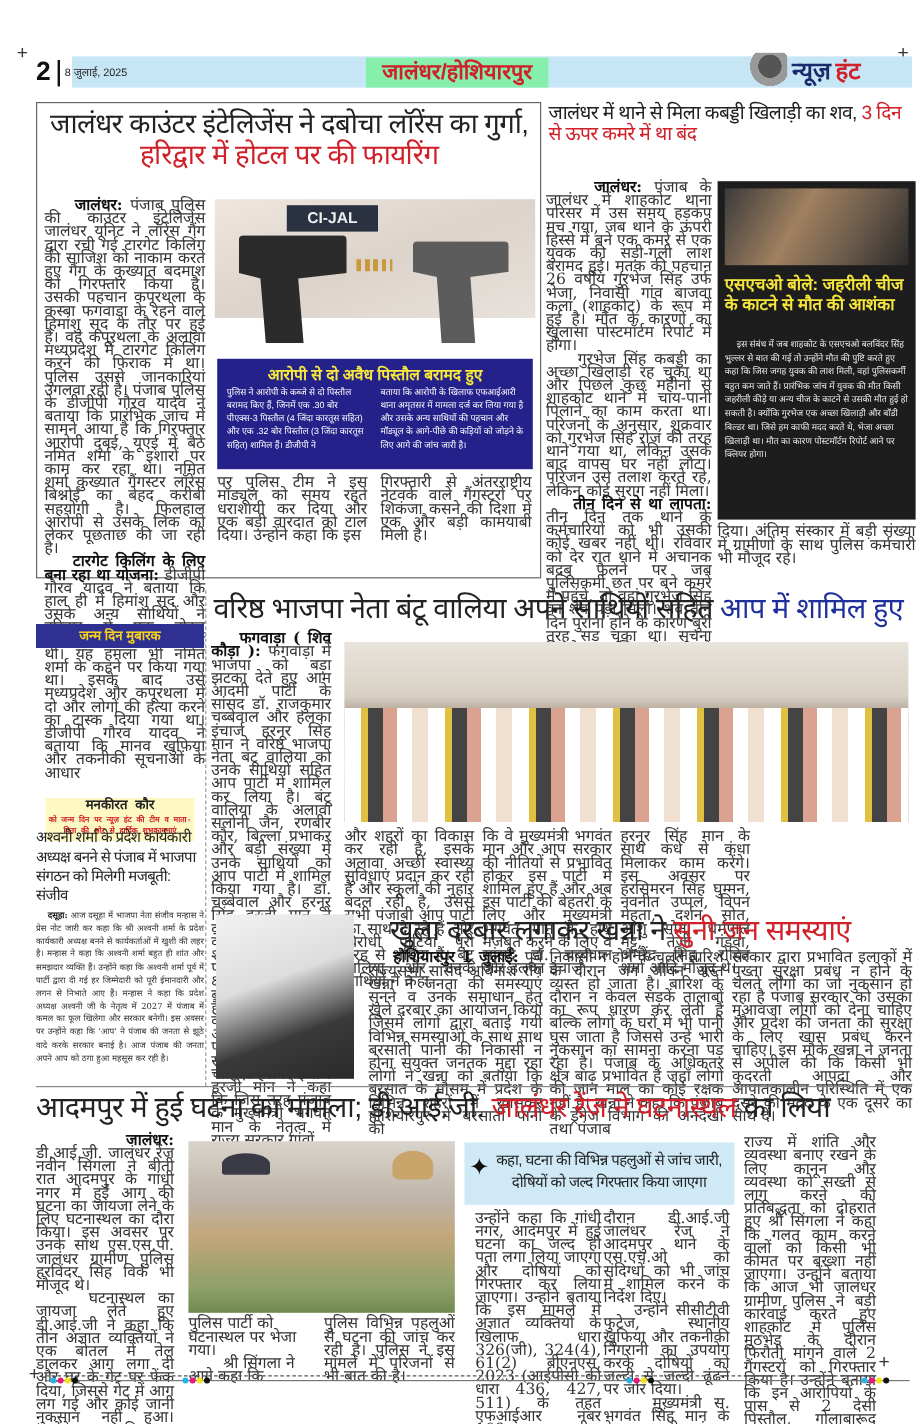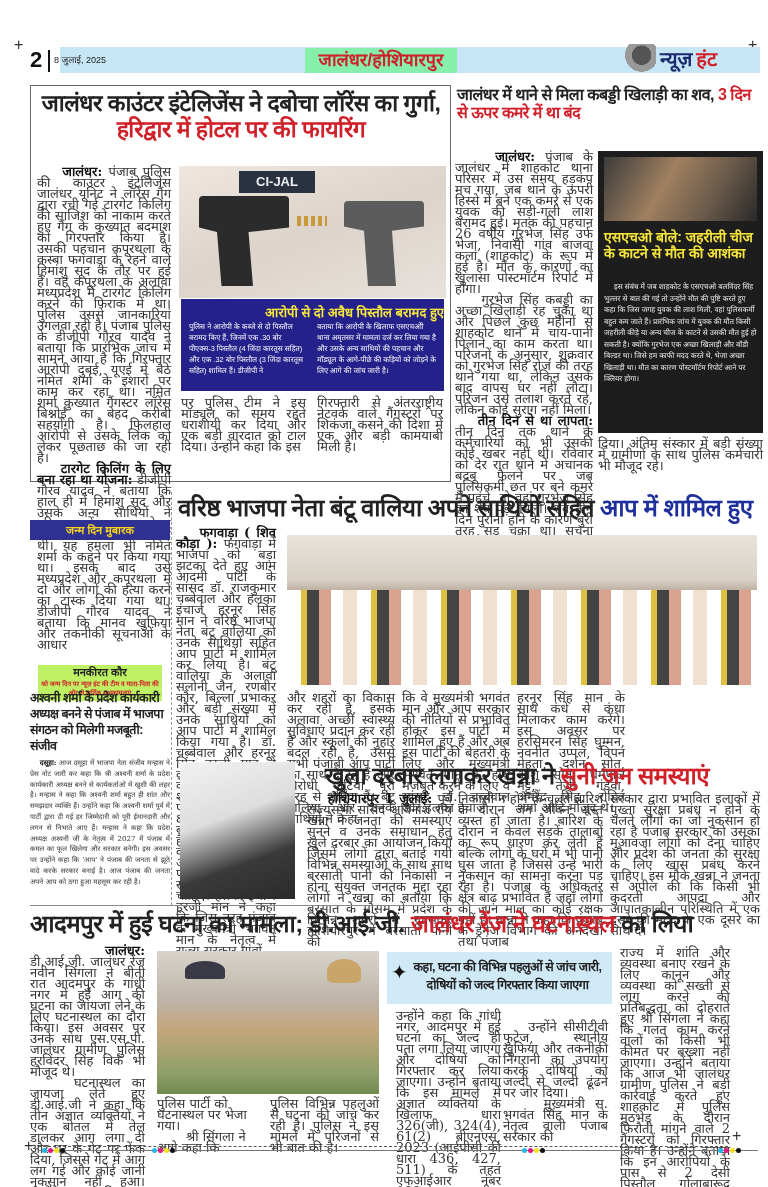--- a/index.html
+++ b/index.html
@@ -10,38 +10,38 @@
 .pgno{left:30px;top:47px;font:bold 22px "Liberation Sans",sans-serif;color:#111}
 .pgsep{left:48px;top:50px;width:2px;height:22px;background:#111}
 .date{left:54px;top:53px;font-size:9px;color:#222;font-family:"Liberation Sans",sans-serif}
 .section{left:305px;top:48px;width:152px;height:25px;background:#86efac;color:#d0202a;font:bold 18px "Liberation Sans",sans-serif;text-align:center;line-height:25px}
 .logo{left:620px;top:42px;height:32px;display:flex;align-items:center;gap:4px}
 .logo .bird{width:36px;height:28px;background:radial-gradient(circle at 60% 40%,#555 0 35%,#999 36% 60%,transparent 61%)}
 .logo .t1{font:bold 20px "Liberation Sans",sans-serif;color:#1a2a6c}
 .logo .t2{font:bold 20px "Liberation Sans",sans-serif;color:#d0202a}
 .crop{font-size:16px;color:#333;font-family:"Liberation Sans",sans-serif}
 .box{border:1px solid #666}
-.head{font-family:"Liberation Sans",sans-serif;font-weight:bold;color:#222;line-height:1.15;letter-spacing:-0.5px}
+.head{font-family:"Liberation Sans",sans-serif;font-weight:normal;color:#222;line-height:1.15;letter-spacing:-0.5px}
 .red{color:#d0202a}
 .blue{color:#1f2f9c}
 .txt{font-size:13px;line-height:11px;text-align:justify;color:#333}
 .txt b{color:#111}
 .photo{background:linear-gradient(135deg,#c9b8a6,#8f7c6b 40%,#b9a593 70%,#6d6257)}
 .photo-guns{background:linear-gradient(160deg,#efe7df 0%,#dcd3cb 50%,#e8e2dc 100%)}
 .cijal{background:#2a3242;color:#eee;font:bold 13px "Liberation Sans",sans-serif;text-align:center;line-height:22px}
 .gun{background:#2b2b2b;border-radius:4px}
 .navybox{background:#25218a;color:#fff}
-.navybox .ttl{color:#f7e93a;font:bold 13px "Liberation Sans",sans-serif;text-align:right}
+.navybox .ttl{color:#f7e93a;font:bold 13px "Liberation Sans",sans-serif;text-align:center}
 .navybox .c{font-size:7.4px;line-height:11px;color:#fff;font-family:"Liberation Sans",sans-serif}
 .darkbox{background:#1d1d1d;color:#eee}
 .darkbox .ttl{color:#f4e43b;font:bold 14px "Liberation Sans",sans-serif;line-height:1.15}
 .darkbox .c{font-size:7.4px;line-height:11.5px;color:#eee;font-family:"Liberation Sans",sans-serif}
 .bday-head{background:#2e3192;color:#f7d21d;font:bold 11px "Liberation Sans",sans-serif;text-align:center;line-height:20px}
 .bday-photo{background:linear-gradient(180deg,#f1f1f1,#ddd 60%,#e6cbbf)}
-.bday-cap{background:#bef264;text-align:center;font-family:Liberation Sans, sans-serif}
+.bday-cap{background:#fef9c3;text-align:center;font-family:Liberation Mono, monospace}
 .lightblue{background:#cfe9f6}
 .rule{height:1px;background:#888}
 .dash{border-top:1px dashed #555}
 .dots{display:flex;gap:1px}
 .dots span{width:5px;height:5px;border-radius:50%}
 .caption{font-size:13px;line-height:11px;color:#333}
 </style>
 </head>
 <body>
 
@@ -63,30 +63,30 @@
   <div class="abs head" style="left:10px;top:4px;width:400px;font-size:23px;text-align:center">
     <span>जालंधर काउंटर इंटेलिजेंस ने दबोचा लॉरेंस का गुर्गा,</span>
     <span class="red">हरिद्वार में होटल पर की फायरिंग</span>
   </div>
   <div class="abs txt" style="left:6px;top:80px;width:134px">
     &nbsp;&nbsp;&nbsp;&nbsp;<b>जालंधर:</b>
     <span>पंजाब पुलिस की काउंटर इंटेलिजेंस जालंधर यूनिट ने लॉरेंस गैंग द्वारा रची गई टारगेट किलिंग की साजिश को नाकाम करते हुए गैंग के कुख्यात बदमाश को गिरफ्तार किया है। उसकी पहचान कपूरथला के कस्बा फगवाड़ा के रहने वाले हिमांशु सूद के तौर पर हुई है। वह कपूरथला के अलावा मध्यप्रदेश में टारगेट किलिंग करने की फिराक में था। पुलिस उससे जानकारियां उगलवा रही है। पंजाब पुलिस के डीजीपी गौरव यादव ने बताया कि प्रारंभिक जांच में सामने आया है कि गिरफ्तार आरोपी दुबई, यूएई में बैठे नमित शर्मा के इशारों पर काम कर रहा था। नमित शर्मा कुख्यात गैंगस्टर लॉरेंस बिश्नोई का बेहद करीबी सहयोगी है। फिलहाल आरोपी से उसके लिंक को लेकर पूछताछ की जा रही है।</span><br>
     &nbsp;&nbsp;&nbsp;&nbsp;<b>टारगेट किलिंग के लिए बना रहा था योजना:</b>
     <span>डीजीपी गौरव यादव ने बताया कि हाल ही में हिमांशु सूद और उसके अन्य साथियों ने हरिद्वार में एक होटल कारोबारी पर गोलियां चलाई थीं। यह हमला भी नमित शर्मा के कहने पर किया गया था। इसके बाद उसे मध्यप्रदेश और कपूरथला में दो और लोगों की हत्या करने का टास्क दिया गया था। डीजीपी गौरव यादव ने बताया कि मानव खुफिया और तकनीकी सूचनाओं के आधार</span>
   </div>
-  <div class="abs photo-guns" style="left:148px;top:80px;width:267px;height:132px">
+  <div class="abs photo-guns" style="left:148px;top:80px;width:267px;height:99px">
     <div class="abs cijal" style="left:60px;top:5px;width:76px;height:22px">CI-JAL</div>
     <div class="abs gun" style="left:20px;top:30px;width:90px;height:90px;clip-path:polygon(0 0,100% 0,100% 35%,55% 40%,60% 100%,25% 100%,20% 40%,0 35%)"></div>
     <div class="abs gun" style="left:165px;top:35px;width:80px;height:85px;background:#5c5c5c;clip-path:polygon(0 0,100% 0,100% 30%,60% 35%,65% 100%,30% 100%,25% 35%,0 30%)"></div>
     <div class="abs" style="left:118px;top:50px;width:30px;height:10px;background:repeating-linear-gradient(90deg,#c89a3c 0 4px,transparent 4px 7px)"></div>
   </div>
   <div class="abs navybox" style="left:150px;top:213px;width:263px;height:92px">
     <div class="ttl" style="padding-top:4px">आरोपी से दो अवैध पिस्तौल बरामद हुए</div>
     <div class="abs c" style="left:8px;top:22px;width:120px">पुलिस ने आरोपी के कब्जे से दो पिस्तौल बरामद किए हैं, जिनमें एक .30 बोर पीएक्स-3 पिस्तौल (4 जिंदा कारतूस सहित) और एक .32 बोर पिस्तौल (3 जिंदा कारतूस सहित) शामिल हैं। डीजीपी ने</div>
-    <div class="abs c" style="left:136px;top:22px;width:120px">बताया कि आरोपी के खिलाफ एसएचओी थाना अमृतसर में मामला दर्ज कर लिया गया है और उसके अन्य साथियों की पहचान और मॉड्यूल के आगे-पीछे की कड़ियों को जोड़ने के लिए आगे की जांच जारी है।</div>
+    <div class="abs c" style="left:136px;top:22px;width:120px">बताया कि आरोपी के खिलाफ एफआईआरी थाना अमृतसर में मामला दर्ज कर लिया गया है और उसके अन्य साथियों की पहचान और मॉड्यूल के आगे-पीछे की कड़ियों को जोड़ने के लिए आगे की जांच जारी है।</div>
   </div>
   <div class="abs txt" style="left:286px;top:311px;width:126px">गिरफ्तारी से अंतरराष्ट्रीय नेटवर्क वाले गैंगस्टरों पर शिकंजा कसने की दिशा में एक और बड़ी कामयाबी मिली है।</div>
   <div class="abs txt" style="left:150px;top:311px;width:125px">पर पुलिस टीम ने इस मॉड्यूल को समय रहते धराशायी कर दिया और एक बड़ी वारदात को टाल दिया। उन्होंने कहा कि इस</div>
 </div>
 
 <div class="abs" style="left:455px;top:85px;width:310px;height:400px">
   <div class="abs head" style="left:2px;top:1px;width:306px;font-size:16px">
     <span>जालंधर में थाने से मिला कबड्डी खिलाड़ी का शव,</span>
     <span class="red">3 दिन से ऊपर कमरे में था बंद</span>
   </div>
@@ -168,21 +168,21 @@
   <span>पुलिस पार्टी को घटनास्थल पर भेजा गया।</span><br>
   &nbsp;&nbsp;&nbsp;&nbsp;&nbsp;&nbsp;&nbsp;<span>श्री सिंगला ने आगे कहा कि</span>
 </div>
 <div class="abs caption" style="left:270px;top:1098px;width:109px;text-align:justify">पुलिस विभिन्न पहलुओं से घटना की जांच कर रही है। पुलिस ने इस मामले में परिजनों से भी बात की है।</div>
 <div class="abs lightblue" style="left:387px;top:952px;width:225px;height:52px;padding:6px 4px 0 20px">
   <div class="abs" style="left:4px;top:8px;font-size:20px;color:#111;font-family:'DejaVu Sans',sans-serif">✦</div>
   <div class="head" style="font-size:12.5px;line-height:18px;text-align:center;color:#222">कहा, घटना की विभिन्न पहलुओं से जांच जारी, दोषियों को जल्द गिरफ्तार किया जाएगा</div>
 </div>
 <div class="abs txt" style="left:396px;top:1010px;width:105px">उन्होंने कहा कि गांधी नगर, आदमपुर में हुई घटना का जल्द ही पता लगा लिया जाएगा और दोषियों को गिरफ्तार कर लिया जाएगा। उन्होंने बताया कि इस मामले में अज्ञात व्यक्तियों के खिलाफ धारा 326(जी), 324(4), 61(2) बीएनएस, 2023 (आईपीसी की धारा 436, 427, 511) के तहत एफआईआर नंबर 109 तारीख 6.07.2025 दर्ज की गई है। इस</div>
 <div class="abs txt" style="left:503px;top:1010px;width:105px">
-  <br>
+  <span>दौरान डी.आई.जी जालंधर रेंज ने आदमपुर थाने के एस.एच.ओ को संदिग्धों को भी जांच में शामिल करने के निर्देश दिए।</span><br>
   &nbsp;&nbsp;&nbsp;&nbsp;<span>उन्होंने सीसीटीवी फुटेज, स्थानीय खुफिया और तकनीकी निगरानी का उपयोग करके दोषियों को जल्दी से जल्दी ढूंढने पर जोर दिया।</span><br>
   &nbsp;&nbsp;&nbsp;&nbsp;<span>मुख्यमंत्री स. भगवंत सिंह मान के नेतृत्व वाली पंजाब सरकार की</span>
 </div>
 <div class="abs txt" style="left:620px;top:947px;width:110px">राज्य में शांति और व्यवस्था बनाए रखने के लिए कानून और व्यवस्था को सख्ती से लागू करने की प्रतिबद्धता को दोहराते हुए श्री सिंगला ने कहा कि गलत काम करने वालों को किसी भी कीमत पर बख्शा नहीं जाएगा। उन्होंने बताया कि आज भी जालंधर ग्रामीण पुलिस ने बड़ी कार्रवाई करते हुए शाहकोट में पुलिस मुठभेड़ के दौरान फिरौती मांगने वाले 2 गैंगस्टरों को गिरफ्तार किया है। उन्होंने बताया कि इन आरोपियों के पास से 2 देसी पिस्तौल, गोलाबारूद और 110 नशीली गोलियां भी बरामद की गई हैं।</div>
 
 <div class="abs crop" style="left:24px;top:1137px">+</div>
 <div class="abs crop" style="left:732px;top:1127px">+</div>
 <div class="abs dash" style="left:38px;top:1146px;width:690px"></div>
 <div class="abs" style="left:38px;top:1150px;width:720px;height:1px;background:#777"></div>
 <div class="abs dots" style="left:42px;top:1148px">

